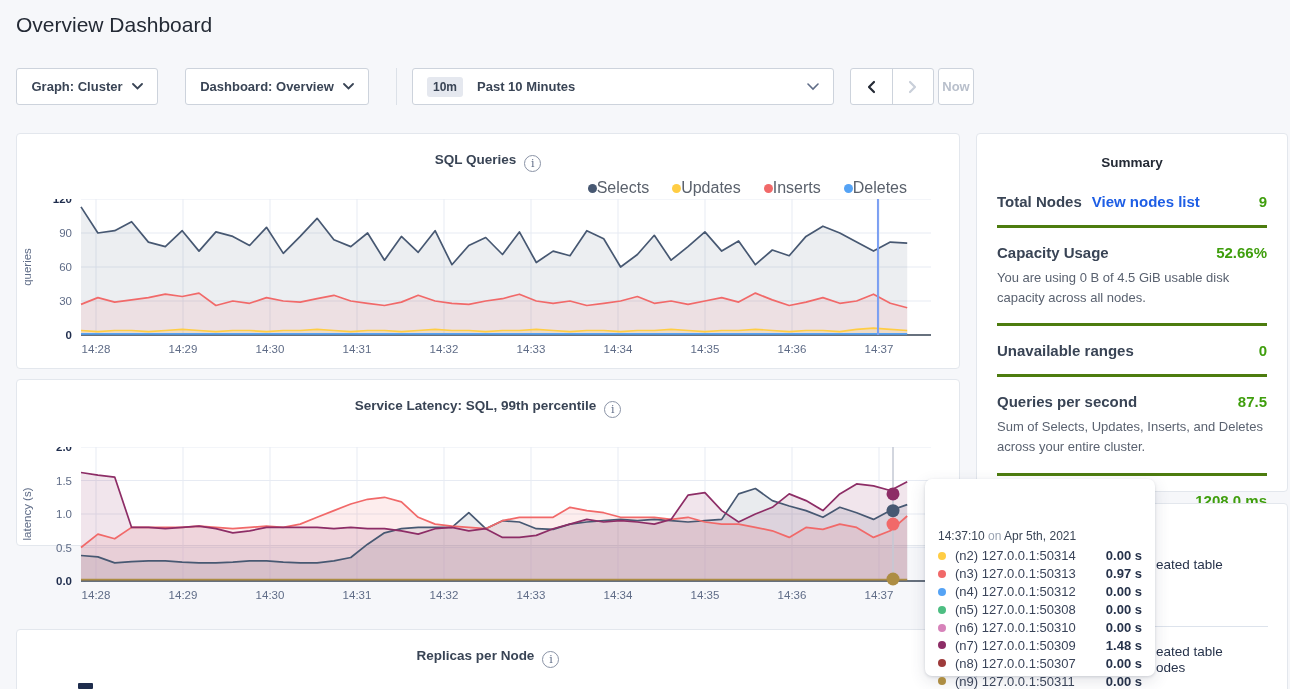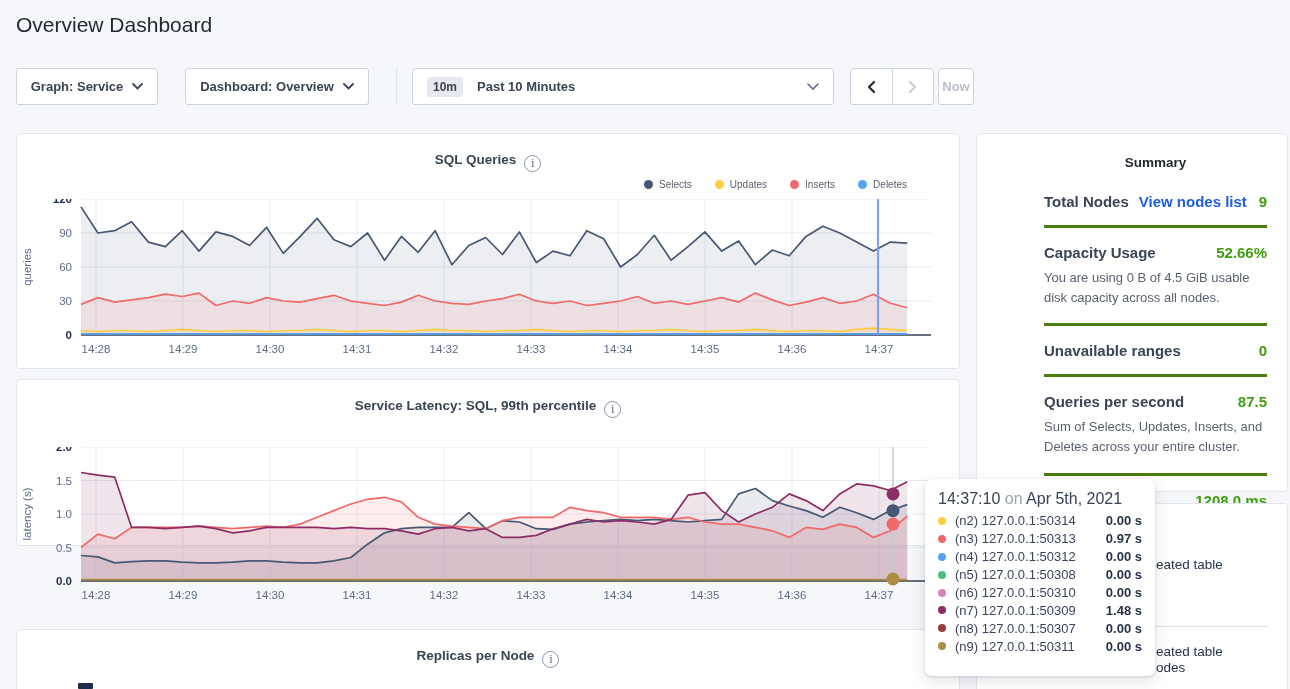--- a/index.html
+++ b/index.html
@@ -24,30 +24,30 @@
   #arrow-group { left:850px; width:84px; padding:0; overflow:hidden; }
   #arrow-group .cell { width:42px; height:100%; display:flex; align-items:center; justify-content:center; }
   #arrow-group .cell + .cell { border-left:1px solid #CDD3DC; }
   #now-btn { left:938px; width:36px; justify-content:center; color:#B8BFCB; cursor:default; }
 
   
   .card { position:absolute; background:#fff; border:1px solid #E3E7ED; border-radius:4px; }
   #card-sql      { left:16px;  top:133px; width:944px; height:236px; }
   #card-latency  { left:16px;  top:379px; width:944px; height:167px; }
   #card-replicas { left:16px;  top:629px; width:944px; height:120px; }
-  #card-summary  { left:976px; top:133px; width:312px; height:359px;padding-left:47px; }
+  #card-summary  { left:976px; top:133px; width:312px; height:359px; }
   #card-events   { left:976px; top:503px; width:312px; height:200px; }
 
   .chart-title { position:absolute; left:0; right:0; top:18px; text-align:center; font-size:13.5px;
                  font-weight:bold; color:#394455; }
   .info-icon { display:inline-block; width:17px; height:17px; line-height:15px; border:1px solid #8A93A6;
                border-radius:50%; color:#5F6C87; font-family:"DejaVu Serif", serif; font-size:11px;
                font-weight:normal; text-align:center; vertical-align:-3px; margin-left:8px; cursor:pointer; }
   .legend { position:absolute; top:45px; right:52px; display:flex; gap:23px; }
-  .legend-item { display:flex; align-items:center; gap:6px; font-size:10px; color:#5A616C; cursor:pointer; }
+  .legend-item { display:flex; align-items:center; font-size:16px; color:#5A616C; cursor:pointer; }
   .legend-item .dot { width:9px; height:9px; border-radius:50%; }
   .plot { position:absolute; left:0; }
   .plot svg { display:block; font-family:"Liberation Sans", sans-serif; }
   #chart-sql { top:65px;text-align:center; }
   #chart-latency { top:67px; }
   .clipped-tick { position:absolute; left:78px; top:683px; width:15px; height:6px; background:#1F2D4D; border-radius:1px; }
 
   
   .summary-inner { padding:0 20px; }
   .summary-title { text-align:center; font-size:13.5px; font-weight:bold; color:#242A35; padding-top:21px; }
@@ -64,36 +64,36 @@
   .event-frag { position:absolute; font-size:13.5px; color:#26324A; z-index:5; }
   #event-frag-1 { left:1156px; top:557px; }
   #event-frag-2a { left:1156px; top:644px; }
   #event-frag-2b { left:1156px; top:660px; }
   .event-divider { position:absolute; left:1000px; top:626px; width:268px; height:1px; background:#DDE3EC; z-index:5; }
 
   
   #tooltip { position:absolute; left:925px; top:479px; width:230px; height:197px; background:#fff;
              border-radius:7px; box-shadow:0 1px 3px rgba(55,65,90,.18), 0 5px 16px rgba(55,65,90,.14);
              padding:11px 13px 9px 13px; z-index:30; }
-  .tt-header { font-size:16px; color:#394455; margin-bottom:4px; }
+  .tt-header { font-size:12px; color:#394455; margin-bottom:4px;margin-top:39px; }
   .tt-header .on { color:#9AA3B2; }
   .tt-row { display:flex; align-items:center; height:17.9px; }
   .tt-row .dot { width:8px; height:8px; border-radius:50%; margin-right:9px; flex:none; }
   .tt-row .addr { font-size:13px; color:#3A4459; white-space:nowrap; }
   .tt-row .val { margin-left:auto; font-size:13px; font-weight:bold; color:#26324A; }
 </style>
 </head>
 <body>
 
 <div id="app">
 
   <h1 class="page-title">Overview Dashboard</h1>
 
   <div class="btn" id="graph-btn">
-    <span>Graph: Service</span>
+    <span>Graph: Cluster</span>
     <span class="chev">
       <svg width="11" height="7" viewBox="0 0 11 7">
           <polyline points="1,1 5.5,5.5 10,1" fill="none" stroke="#394455" stroke-width="1.8" stroke-linecap="round"></polyline>
         </svg>
     </span>
   </div>
   <div class="btn" id="dash-btn">
     <span>Dashboard: Overview</span>
     <span class="chev">
       <svg width="11" height="7" viewBox="0 0 11 7">

